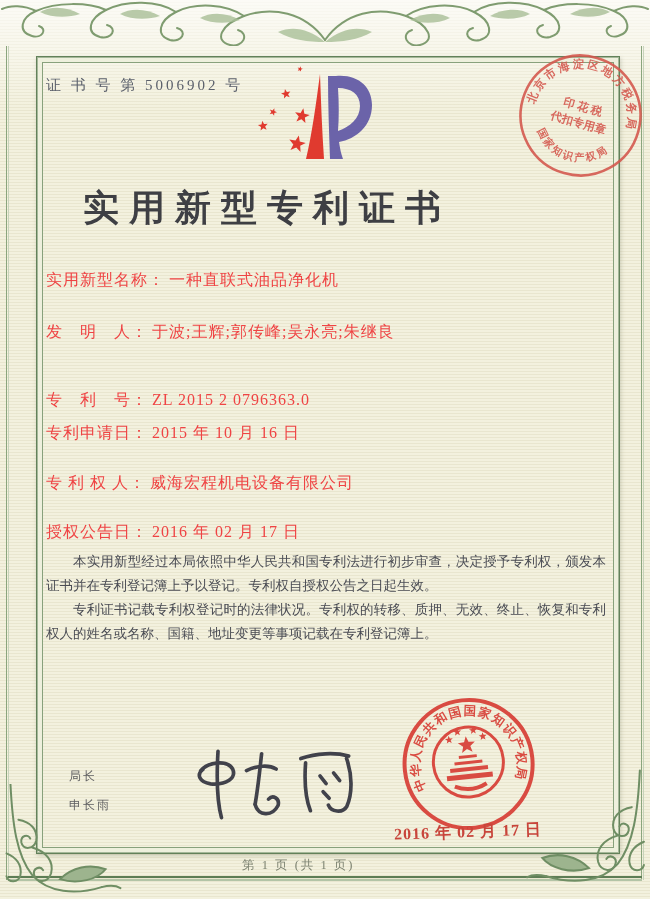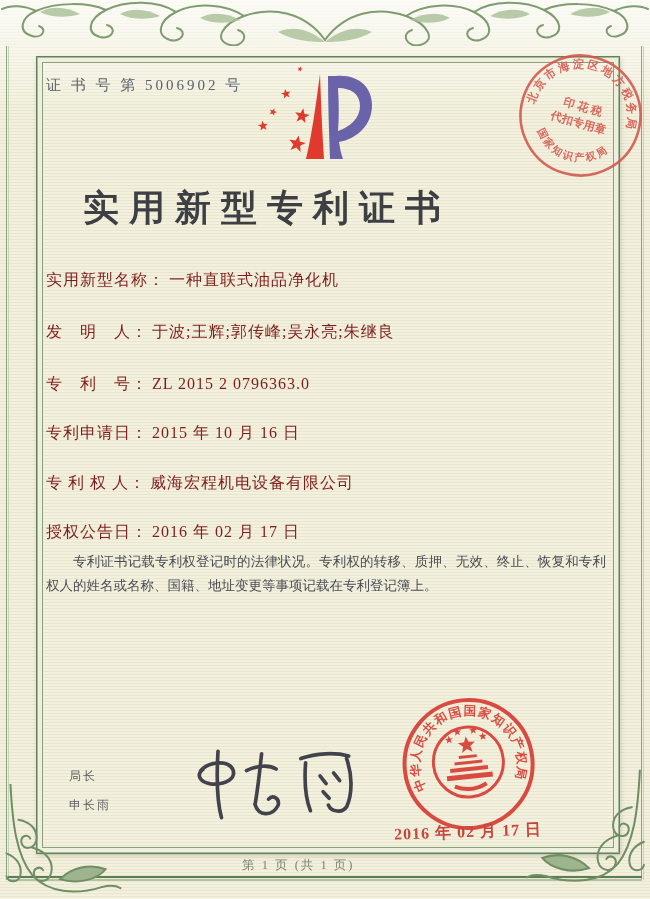--- a/index.html
+++ b/index.html
@@ -16,21 +16,21 @@
     left:36px;top:56px;width:582px;height:796px;
     border:1px solid #63815a;
     box-shadow:0 0 0 1px #a5b899 inset,0 0 0 5px #eef0dd inset,0 0 0 6px #88a17c inset,1px 2px 4px rgba(90,100,70,.25);
   }
   .side-line{top:46px;height:834px;width:0;border-left:1px solid #8aa57d;box-shadow:2px 0 0 #c6d3ba;}
   .side-line.left{left:6px;}
   .side-line.right{left:641px;}
   .bottom-line{left:8px;top:876px;width:634px;height:0;border-top:2px solid #5d7d55;box-shadow:0 3px 0 #b3c4a6;}
   .cert-no{left:46px;top:76px;font-size:15px;letter-spacing:3px;color:#5b606b;}
   .title{left:0;top:184px;width:534px;margin:0;text-align:center;font-size:36px;font-weight:600;letter-spacing:10px;color:#3e3f44;}
-  .field{left:46px;font-size:16px;color:#7f1d1d;letter-spacing:1px;white-space:nowrap;}
+  .field{left:46px;font-size:16px;color:#ef4444;letter-spacing:1px;white-space:nowrap;}
   .field .lbl{margin-right:4px;}
   .paras{left:46px;top:550px;width:560px;font-size:13.5px;line-height:24px;color:#4a4c54;text-align:justify;}
   .paras p{margin:0;text-indent:2em;}
   .signer{left:69px;font-size:12px;color:#5e5e60;letter-spacing:2px;}
   .seal-date{left:394px;top:822px;font-size:16px;font-weight:bold;color:#c8453b;letter-spacing:1px;transform:rotate(-2deg);}
   .footer{left:242px;top:857px;font-size:12.5px;color:#7c8270;letter-spacing:2px;font-family:Liberation Serif, serif;}
   .logo{left:250px;top:60px;}
   .tax-stamp{left:503px;top:38px;transform:rotate(16deg);opacity:.88;}
   .seal{left:389px;top:688px;transform:rotate(-6deg);opacity:.95;}
   .sig{left:186px;top:744px;transform:rotate(-3deg);}
@@ -105,34 +105,35 @@
 </svg>
 
 <h1 class="abs title">实用新型专利证书</h1>
 
 <div class="abs field" style="top:270px">
   <span class="lbl">实用新型名称：</span><span>一种直联式油品净化机</span>
 </div>
 <div class="abs field" style="top:322px">
   <span class="lbl">发　明　人：</span><span>于波;王辉;郭传峰;吴永亮;朱继良</span>
 </div>
-<div class="abs field" style="top:374px">
+<div class="abs field" style="top:390px">
   <span class="lbl">专　利　号：</span><span>ZL 2015 2 0796363.0</span>
 </div>
 <div class="abs field" style="top:423px">
   <span class="lbl">专利申请日：</span><span>2015 年 10 月 16 日</span>
 </div>
 <div class="abs field" style="top:473px">
   <span class="lbl">专 利 权 人：</span><span>威海宏程机电设备有限公司</span>
 </div>
 <div class="abs field" style="top:522px">
   <span class="lbl">授权公告日：</span><span>2016 年 02 月 17 日</span>
 </div>
 
 <div class="abs paras">
+  <p>本实用新型经过本局依照中华人民共和国专利法进行初步审查，决定授予专利权，颁发本证书并在专利登记簿上予以登记。专利权自授权公告之日起生效。</p>
   <p>专利证书记载专利权登记时的法律状况。专利权的转移、质押、无效、终止、恢复和专利权人的姓名或名称、国籍、地址变更等事项记载在专利登记簿上。</p>
 </div>
 
 <svg class="abs seal" width="160" height="160" viewBox="0 0 160 160">
   <circle cx="80" cy="76" r="64" fill="none" stroke="#d8433a" stroke-width="4"></circle>
   <defs>
     <path id="sealArc" d="M37.6,100.5 A49,49 0 1 1 122.4,100.5"></path>
   </defs>
   <text font-size="12.5" fill="#d8433a" letter-spacing="1.5" text-anchor="middle" font-weight="bold">
     <textPath href="#sealArc" startOffset="50%">中华人民共和国国家知识产权局</textPath>

